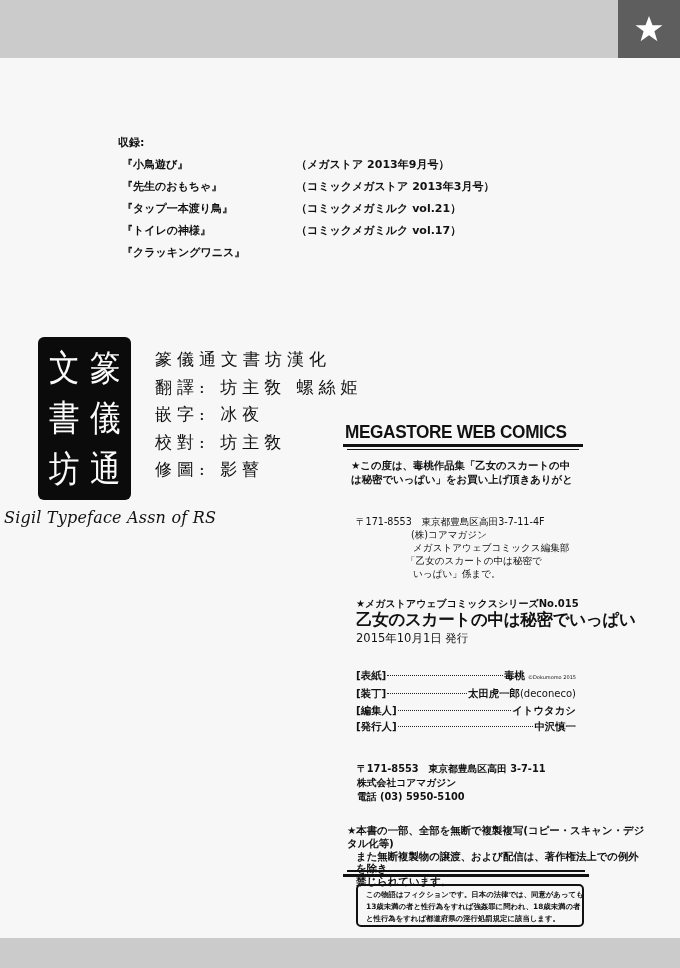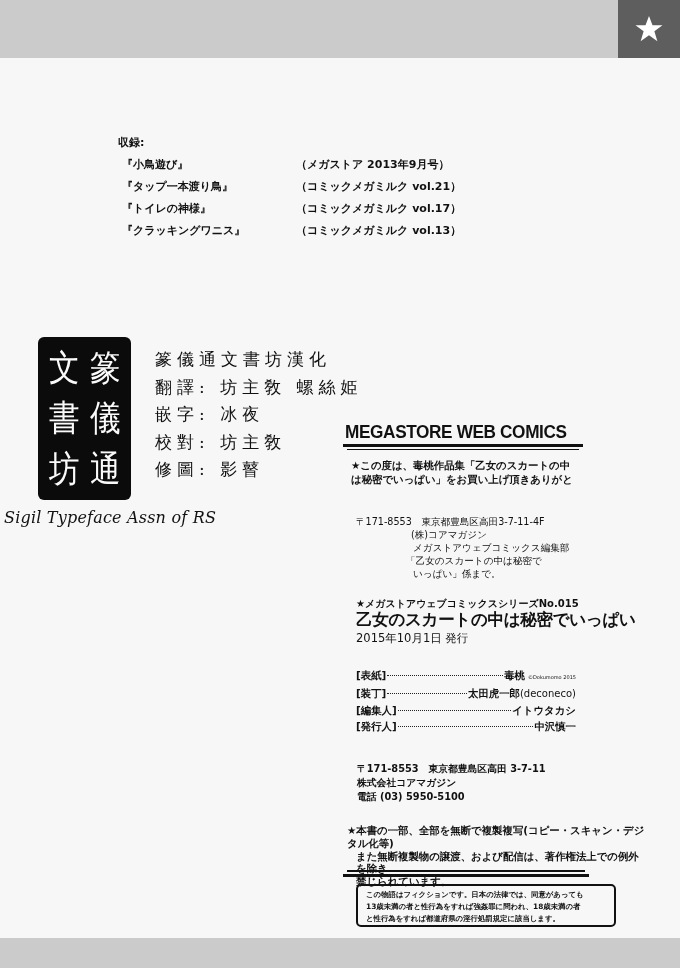--- a/index.html
+++ b/index.html
@@ -111,21 +111,21 @@
     .company {
       position: absolute; left: 357px; top: 762px;
       font-size: 9.8px; line-height: 14px; font-weight: bold; white-space: nowrap;
     }
     .notice {
       position: absolute; left: 347px; top: 824px; width: 300px;
       font-size: 10.4px; line-height: 12.8px; font-weight: bold;
     }
     .notice .cont { padding-left: 9px; }
     .fiction-box {
-      position: absolute; left: 356px; top: 884px; width: 260px; height: 43px;
+      position: absolute; left: 356px; top: 884px; width: 228px; height: 43px;
       border: 2px solid #111; border-radius: 5px;
       padding: 3px 8px;
       font-size: 7.4px; line-height: 12px; font-weight: bold; white-space: nowrap;
     }
   </style>
 </head>
 <body>
 
 <div class="top-bar"></div>
 <div class="star-box">
@@ -134,30 +134,33 @@
   </svg>
 </div>
 
 <div class="contents">
   <div class="heading">収録:</div>
   <div class="row">
     <span class="title">『小鳥遊び』</span>
     <span class="source">（メガストア 2013年9月号）</span>
   </div>
   <div class="row">
+    <span class="title">『先生のおもちゃ』</span>
+    <span class="source">（コミックメガストア 2013年3月号）</span>
+  </div>
+  <div class="row">
     <span class="title">『タップ一本渡り鳥』</span>
     <span class="source">（コミックメガミルク vol.21）</span>
   </div>
   <div class="row">
     <span class="title">『トイレの神様』</span>
     <span class="source">（コミックメガミルク vol.17）</span>
   </div>
   <div class="row">
     <span class="title">『クラッキングワニス』</span>
-    <span class="source">（コミックメガミルク vol.13）</span>
   </div>
 </div>
 
 <div class="seal">
   <span>文</span>
   <span>書</span>
   <span>坊</span>
   <span>篆</span>
   <span>儀</span>
   <span>通</span>

